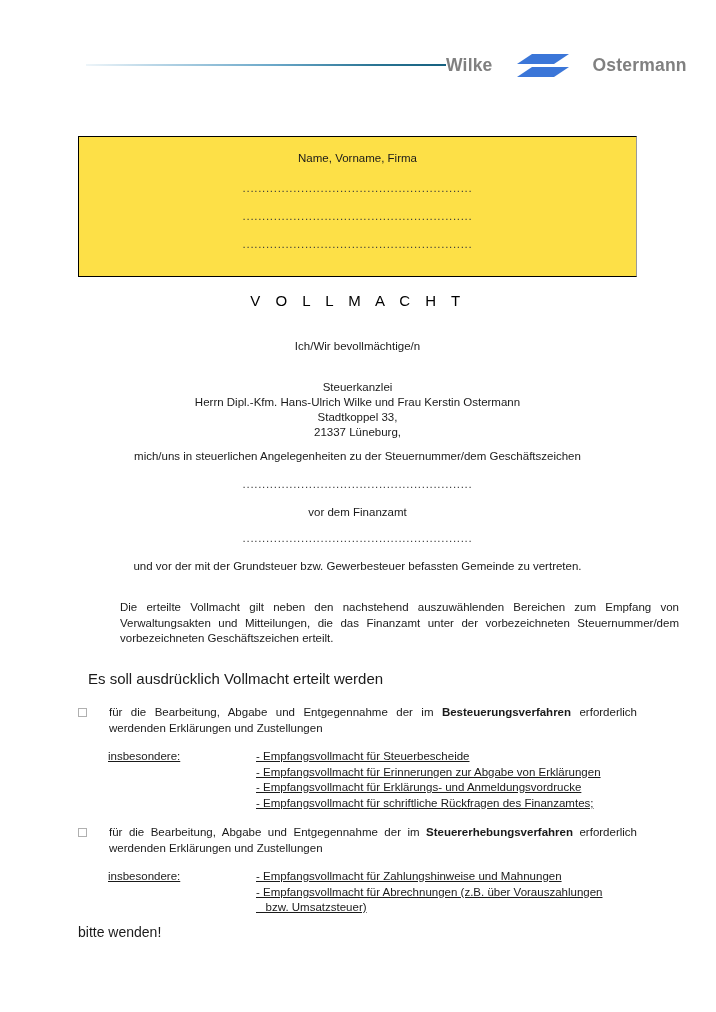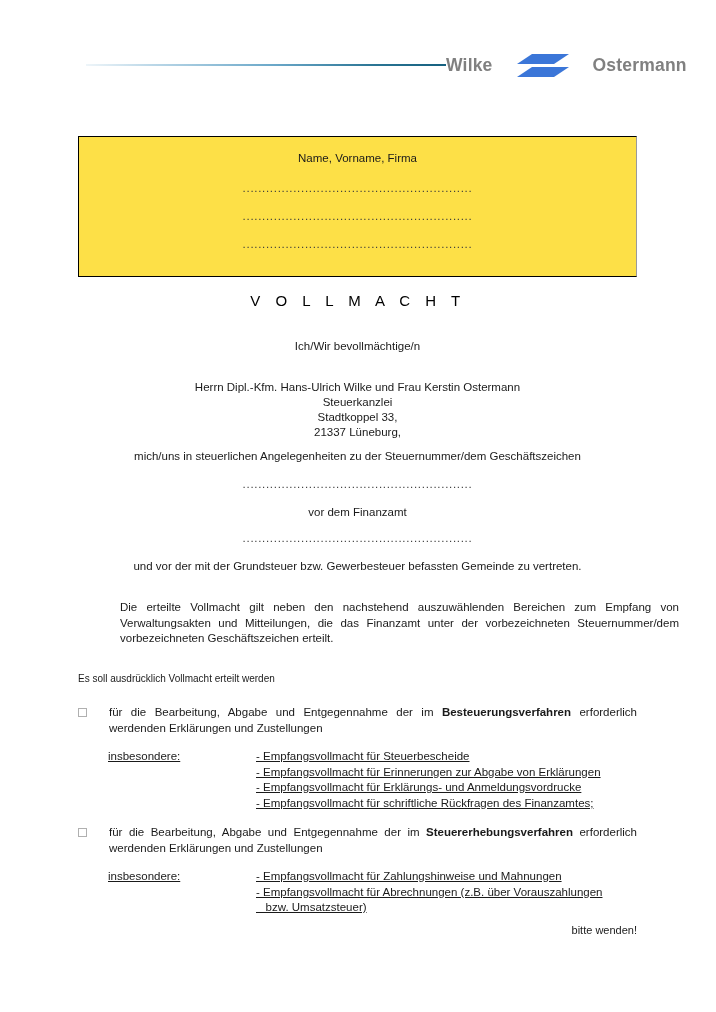--- a/index.html
+++ b/index.html
@@ -142,23 +142,23 @@
     font-size: 11.5px;
     line-height: 15.5px;
     color: #1a1a1a;
     text-align: justify;
     margin-left: 42px;
   }
   .p-erteilt { top: 600px; }
 
   .plain {
     position: absolute;
-    left: 78px;
-    width: 559px;
-    font-size: 10px;
+    left: 88px;
+    width: 559px;
+    font-size: 15px;
     line-height: 15.5px;
     color: #1a1a1a;
   }
   .p-ausdruecklich { top: 671px; }
 
   
   .cbrow {
     position: absolute;
     left: 78px;
     width: 559px;
@@ -207,22 +207,21 @@
   .insb-list {
     flex: 1 1 auto;
   }
   .insb-item { display: block; white-space: pre; }
 
   .footnote {
     position: absolute;
     left: 78px;
     width: 559px;
     top: 924px;
-    text-align: right;
-    font-size: 11px;
+    font-size: 14px;
     color: #1a1a1a;
   }
 </style>
 </head>
 <body>
 
 <div class="page">
 
   <div class="letterhead">
     <div class="lh-rule"></div>
@@ -249,22 +248,22 @@
     <div class="namebox-line nb-l3">
       <span class="dots">...........................................................</span>
     </div>
   </div>
 
   <div class="doc-title">V O L L M A C H T</div>
 
   <div class="ctr t-bevoll">Ich/Wir bevollmächtige/n</div>
 
   <div class="ctr t-addr">
+    <span class="addr-line">Steuerkanzlei</span>
     <span class="addr-line">Herrn Dipl.-Kfm. Hans-Ulrich Wilke und Frau Kerstin Ostermann</span>
-    <span class="addr-line">Steuerkanzlei</span>
     <span class="addr-line">Stadtkoppel 33,</span>
     <span class="addr-line">21337 Lüneburg,</span>
   </div>
 
   <div class="ctr t-steuer">mich/uns in steuerlichen Angelegenheiten zu der Steuernummer/dem Geschäftszeichen</div>
 
   <div class="ctr t-dots1">
     <span class="dots">...........................................................</span>
   </div>
 

